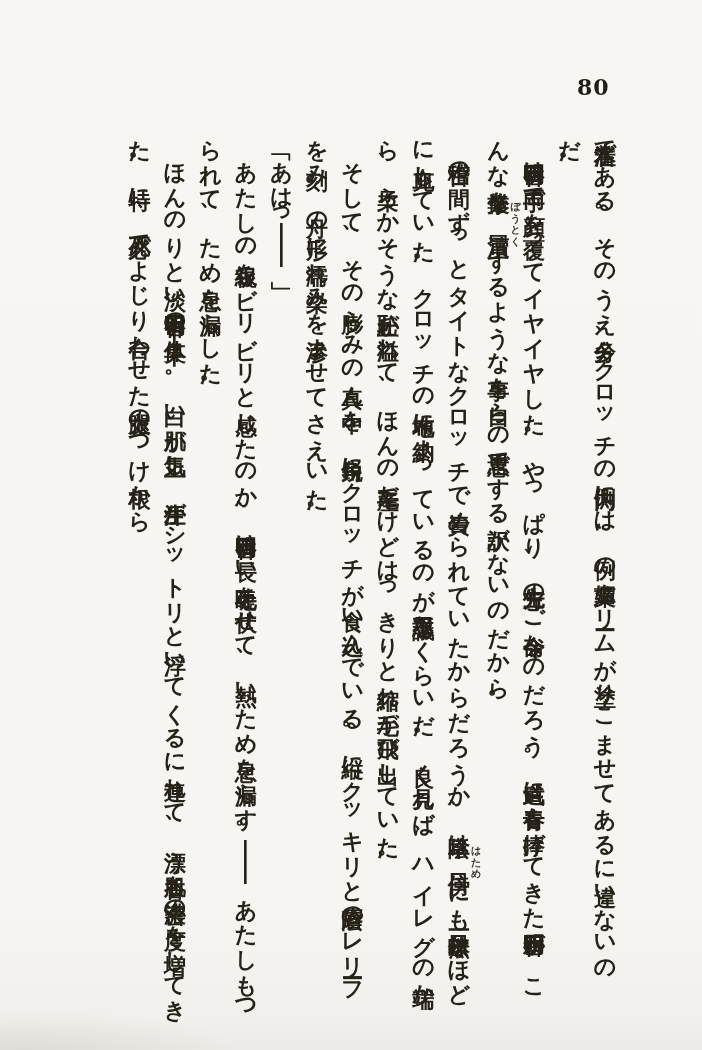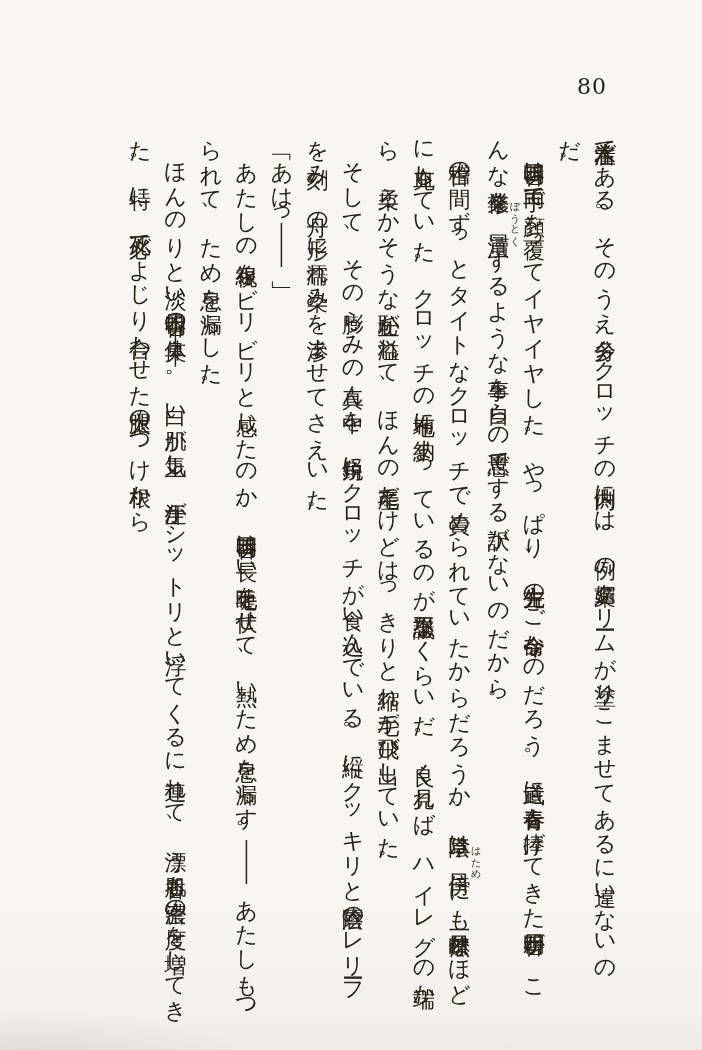--- a/index.html
+++ b/index.html
@@ -8,20 +8,21 @@
     background: #e9e8e4;
   }
   .scan-page {
     position: relative;
     width: 702px;
     height: 1050px;
     background: linear-gradient(180deg, #f7f6f2 0%, #f6f5f1 86%, #f1f0ec 97%, #ecebe7 100%);
     font-family: "DejaVu Serif", "Liberation Serif", serif;
     color: #262219;
     overflow: hidden;
+    font-weight: bold;
   }
   .page-number {
     position: absolute;
     top: 74px;
     left: 577px;
     font-size: 22px;
     letter-spacing: 1px;
     color: #221f17;
   }
   .text-block {

